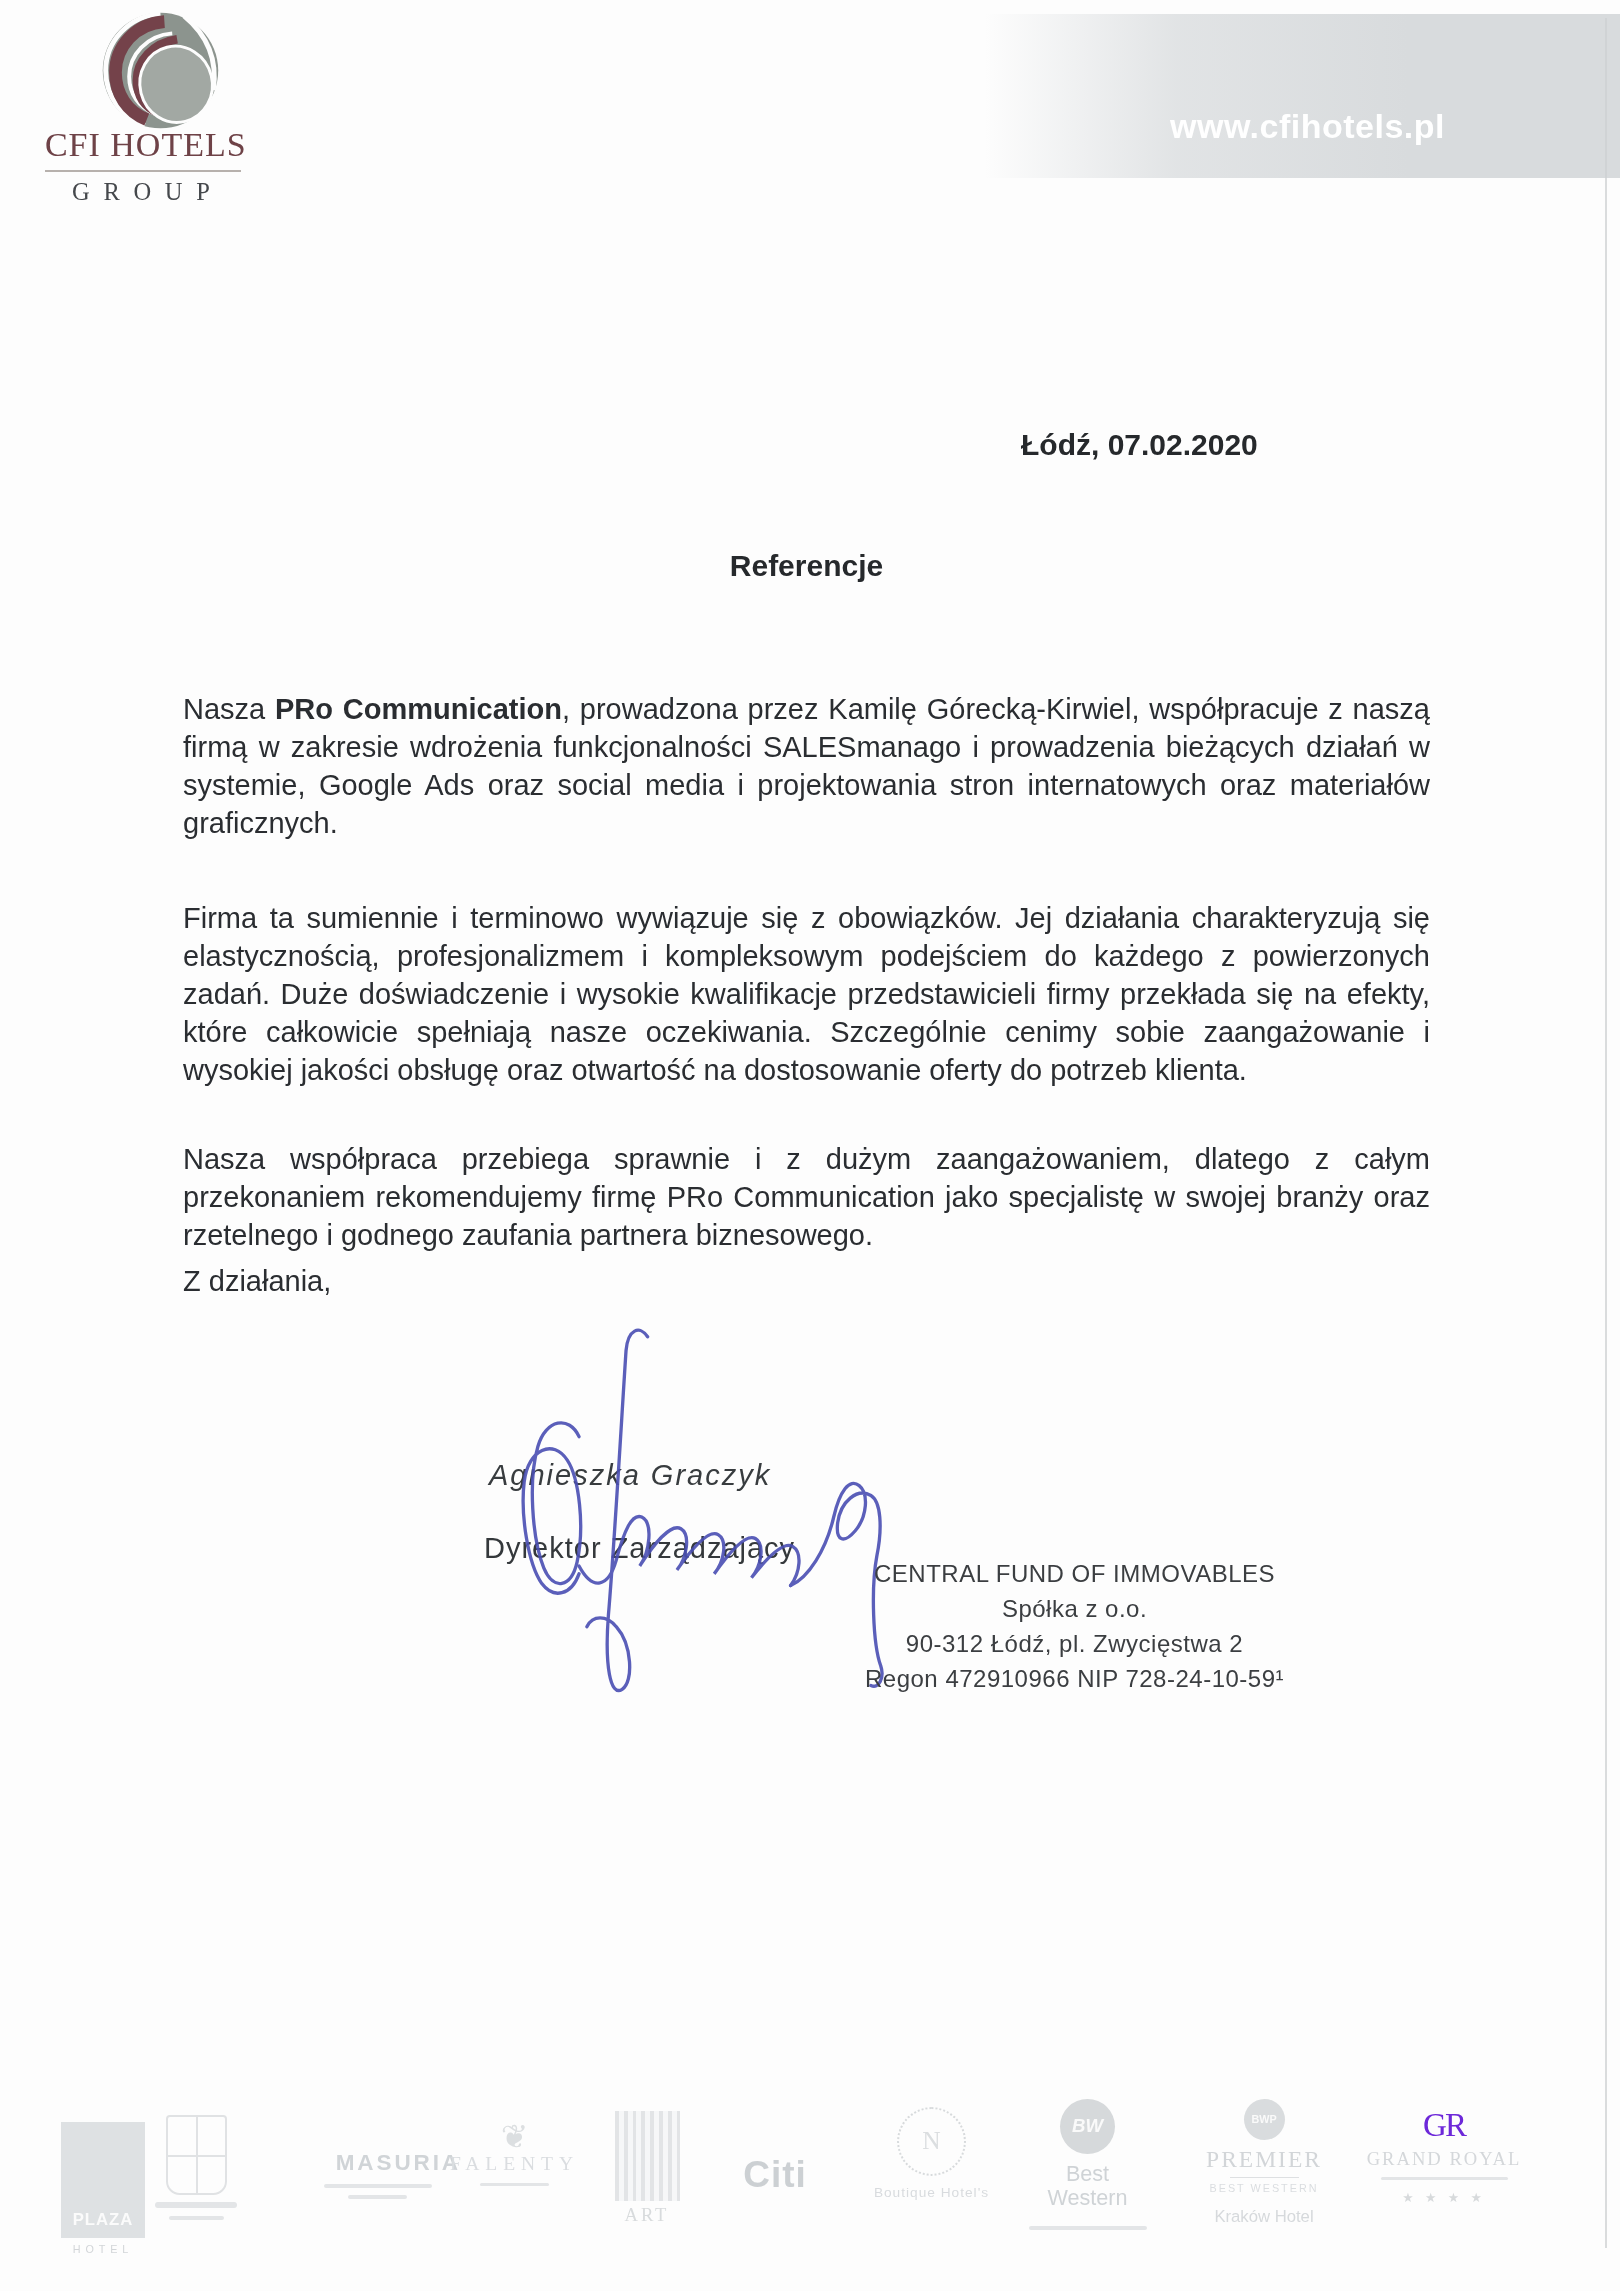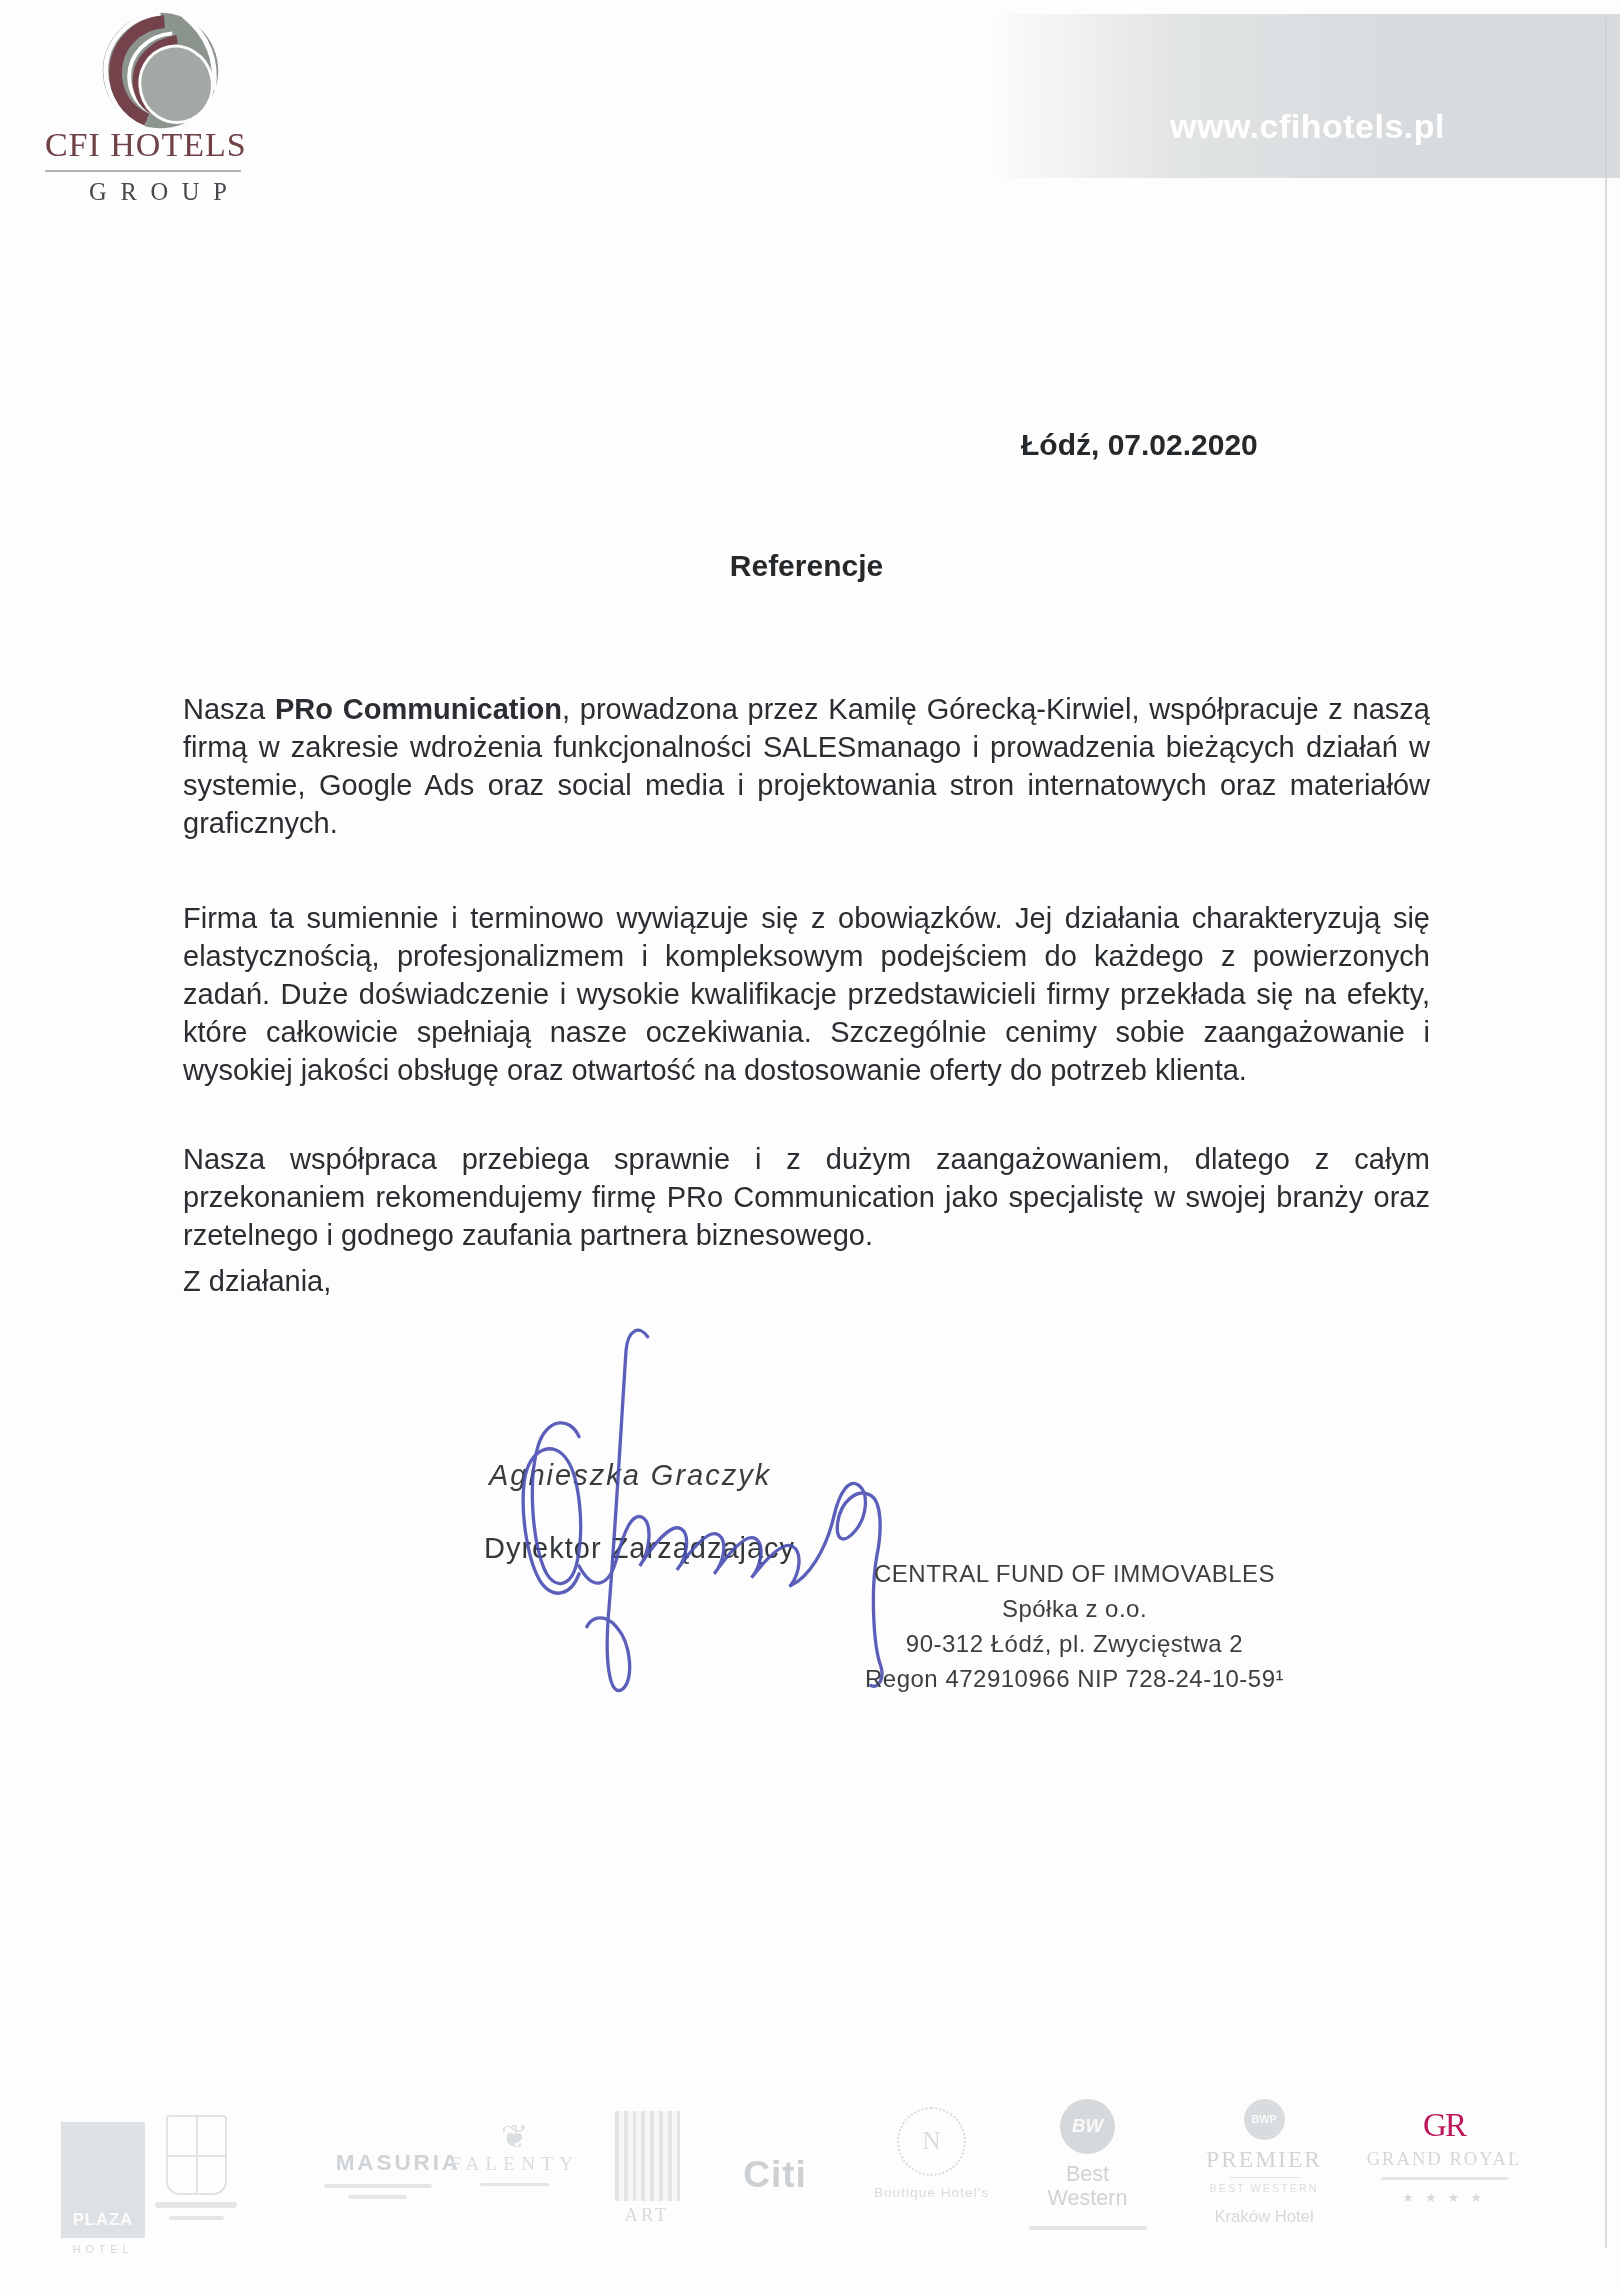--- a/index.html
+++ b/index.html
@@ -27,21 +27,21 @@
   }
   .logo{position:absolute;left:39px;top:3.9px;width:255px;}
   .logo-globe{position:absolute;left:47px;top:2px;}
   .logo-title{
     position:absolute;left:5.9px;top:122px;width:245px;
     font-family:"Liberation Serif",serif;font-size:34px;color:#6e4247;
     letter-spacing:1px;white-space:nowrap;
   }
   .logo-rule{position:absolute;left:5.9px;top:166px;width:196px;height:2px;background:#b7b1ad;}
   .logo-sub{
-    position:absolute;left:50px;top:174px;
+    position:absolute;left:33px;top:174px;
     font-family:"Liberation Serif",serif;font-size:24.5px;color:#45484c;
     letter-spacing:13.7px;white-space:nowrap;
   }
   
   .dateline{position:absolute;left:1021px;top:428px;font-size:30px;font-weight:bold;color:#26292c;}
   .title{position:absolute;left:183px;top:549px;width:1247px;text-align:center;
          font-size:30px;font-weight:bold;color:#26292c;}
   .para{
     position:absolute;left:183px;width:1247px;
     font-size:29px;line-height:38px;text-align:justify;color:#2a2d31;
@@ -96,21 +96,21 @@
   .bw-line{font-size:21.6px;color:#cfd3d6;line-height:24.5px;}
   .bwp-circle{
     width:41px;height:41px;margin:0 auto;background:#d9dcde;border-radius:50%;
     display:flex;align-items:center;justify-content:center;
     color:#fafafa;font-weight:bold;font-size:10.8px;
   }
   .premier-big{font-family:"Liberation Serif",serif;font-size:23.5px;letter-spacing:2px;color:#d2d5d8;margin-top:5.9px;}
   .premier-rule{width:69px;height:1px;background:#dee0e2;margin:3.9px auto;}
   .premier-mid{font-size:10.8px;letter-spacing:2px;color:#dadde0;}
   .premier-small{font-size:16.7px;color:#d6d9dc;margin-top:13.7px;}
-  .gr-mono{font-family:"Liberation Serif",serif;font-size:33px;color:#be185d;letter-spacing:-2px;}
+  .gr-mono{font-family:"Liberation Serif",serif;font-size:33px;color:#6d28d9;letter-spacing:-2px;}
   .gr-big{font-family:"Liberation Serif",serif;font-size:18.6px;letter-spacing:2px;color:#d4d7da;margin-top:3.9px;}
   .gr-stars{font-size:12.7px;color:#d7dadc;margin-top:9.8px;letter-spacing:3.9px;}
 </style>
 </head>
 <body>
 
 <div class="page">
 
   <div class="web-band">
     <div class="site">www.cfihotels.pl</div>

